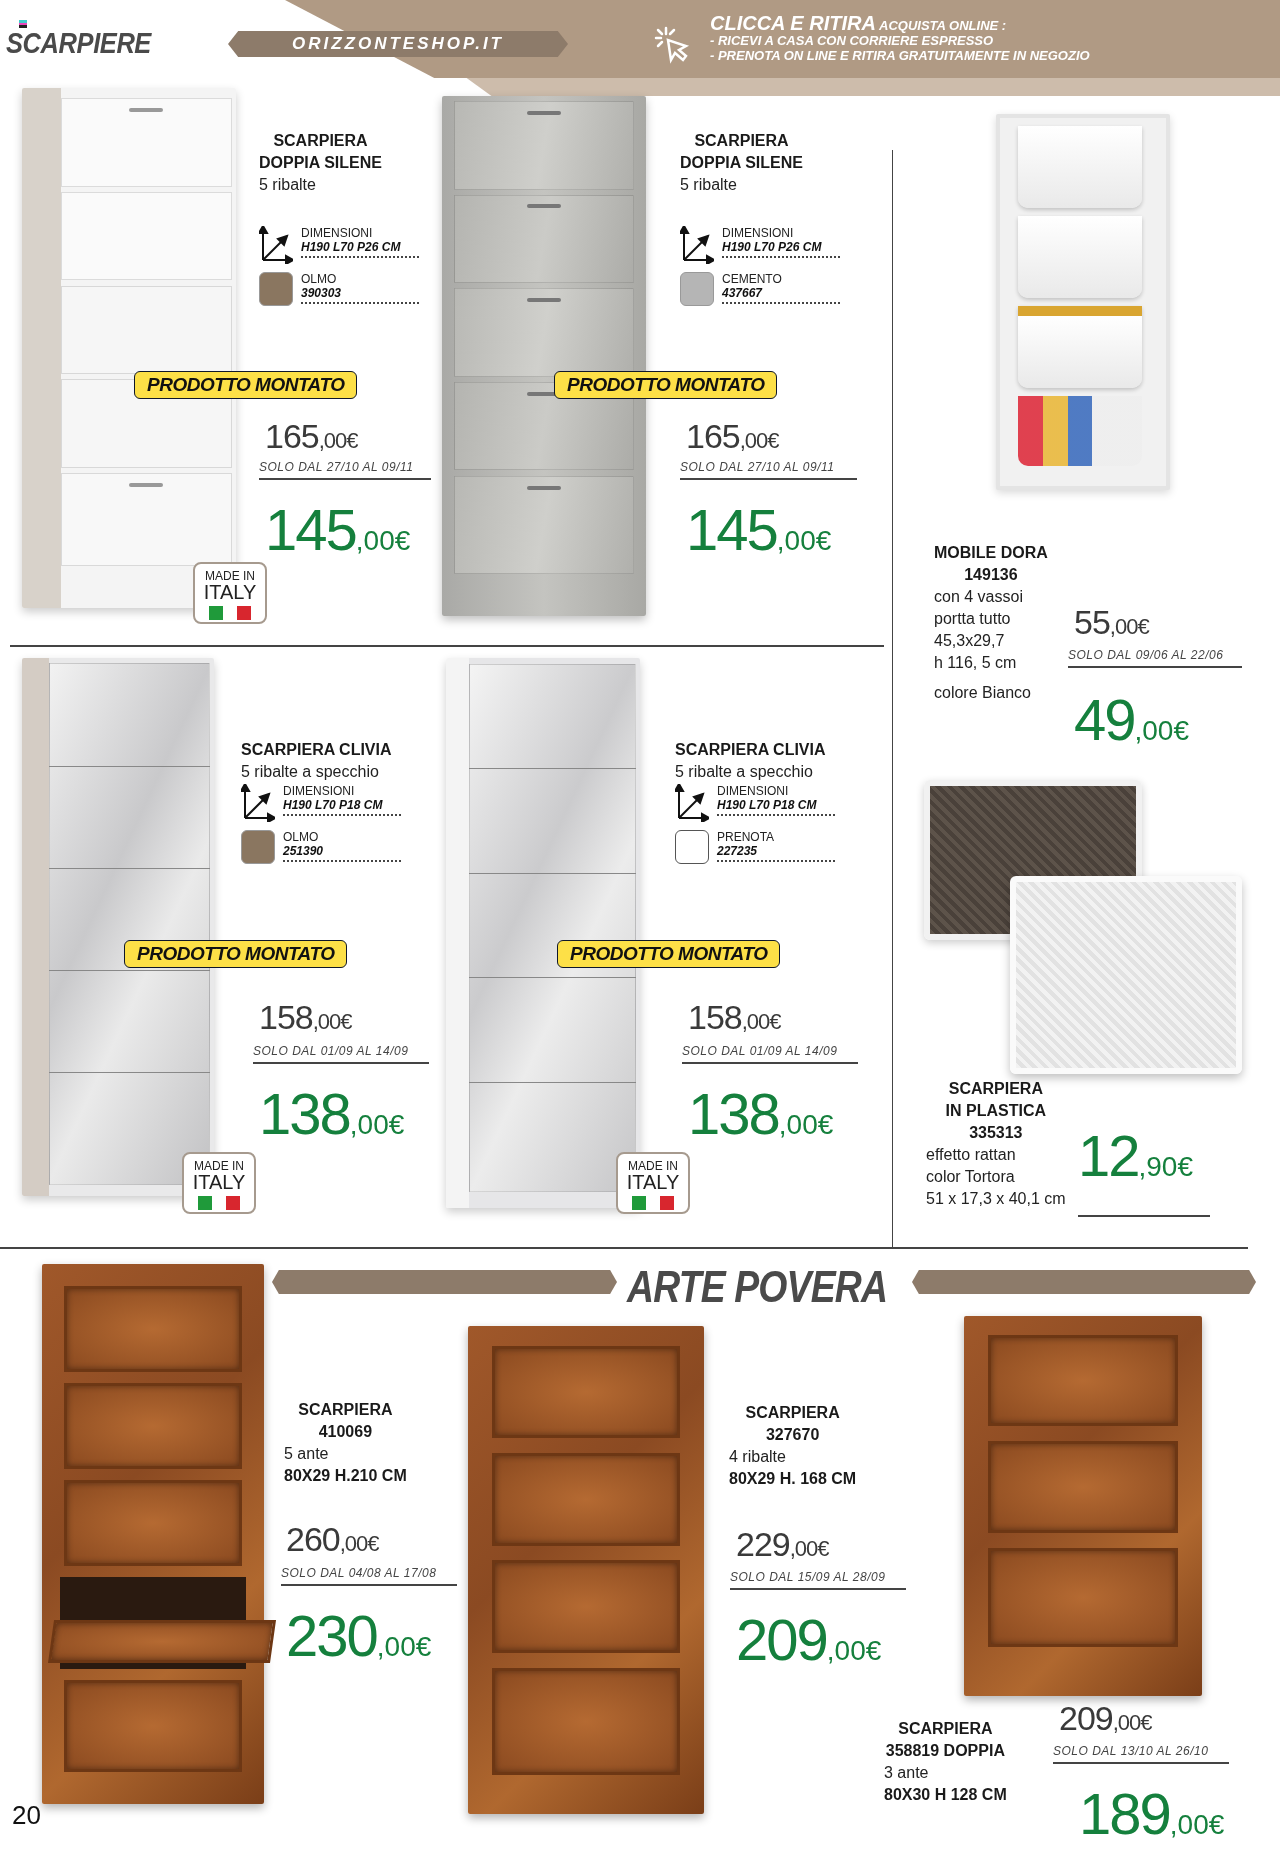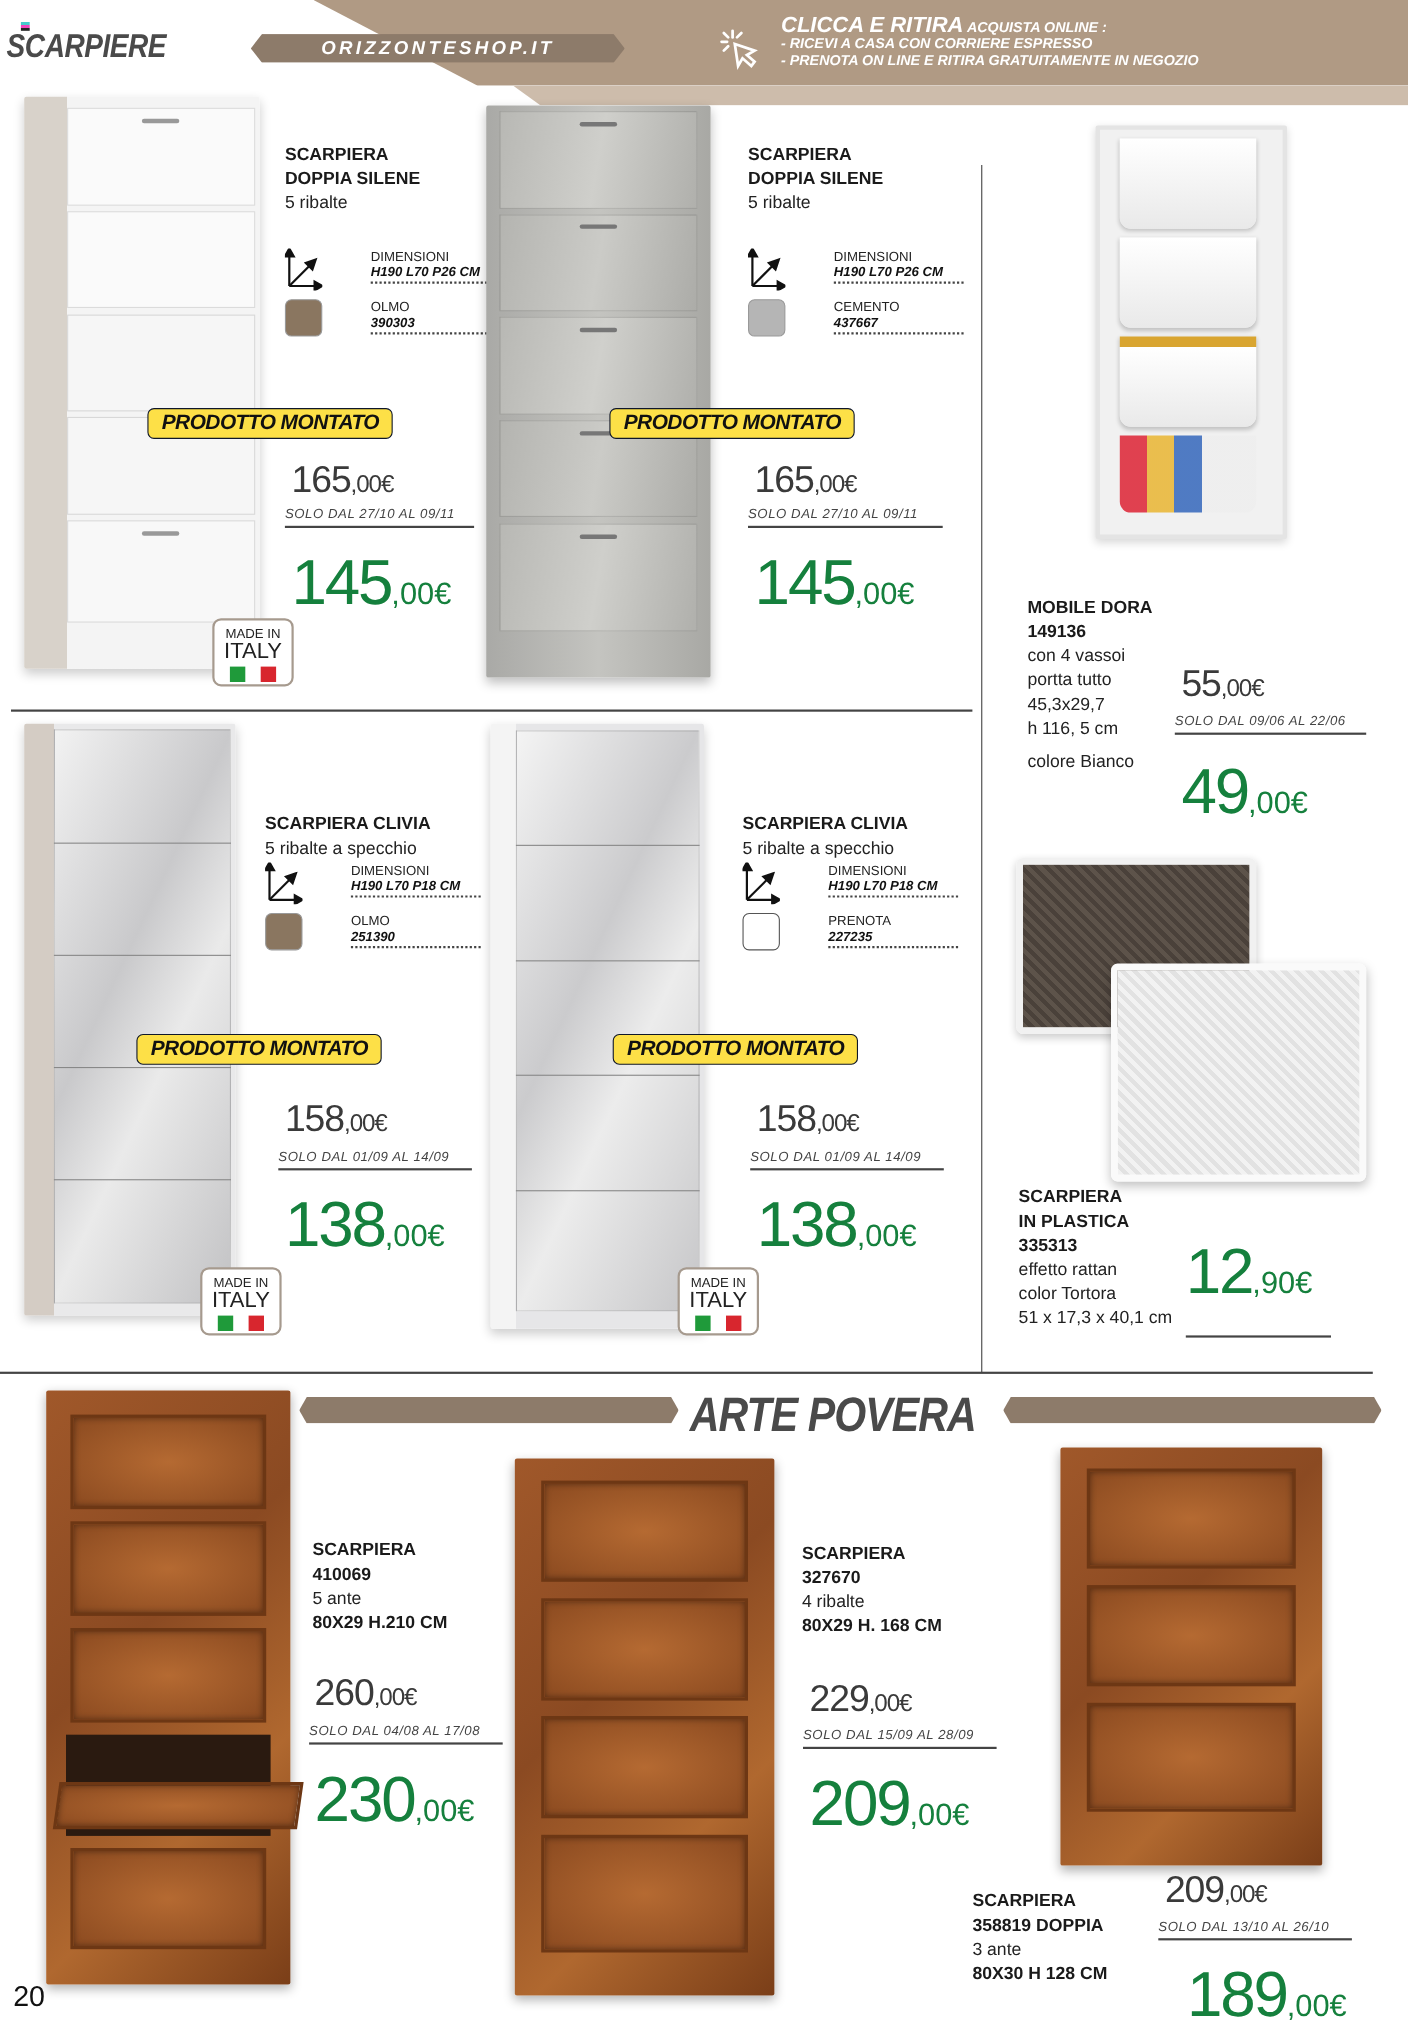--- a/index.html
+++ b/index.html
@@ -11,23 +11,23 @@
   .hdr-diag { position:absolute; left:285px; top:0; width:995px; height:78px; background:#b09a84; clip-path: polygon(0 0, 100% 0, 100% 100%, 15% 100%); }
   .hdr-diag2 { position:absolute; left:450px; top:78px; width:830px; height:18px; background:#cdbcab; clip-path: polygon(2% 0, 100% 0, 100% 100%, 5% 100%); }
   .title { position:absolute; left:6px; top:26px; font-size:30px; font-weight:bold; color:#4a4a4a; font-style:italic; letter-spacing:-0.5px; transform: scaleX(0.85); transform-origin:left; }
   .cmyk { position:absolute; left:19px; top:20px; width:8px; height:8px; background: linear-gradient(#4cc 0 33%, #e4b 33% 66%, #222 66%); }
   .site-pill { position:absolute; left:228px; top:31px; width:340px; height:26px; background:#8d7b6a; clip-path: polygon(3% 0, 97% 0, 100% 50%, 97% 100%, 3% 100%, 0 50%); color:#fff; font-weight:bold; font-style:italic; font-size:17px; letter-spacing:3px; text-align:center; line-height:26px; }
   .cr-icon { position:absolute; left:652px; top:24px; width:42px; height:42px; }
   .cr-text { position:absolute; left:710px; top:16px; color:#fff; font-style:italic; font-weight:bold; line-height:15px; font-size:13px; }
   .cr-text .big { font-size:20px; }
 
   
-  .pname { font-weight:bold; font-size:16px; line-height:22px; color:#1a1a1a; }
+  .pname { font-weight:bold; font-size:16px; line-height:22px; color:#1a1a1a;text-align:center; }
   .psub { font-size:16px; line-height:22px; color:#222; }
-  .spec { position:absolute; display:flex; align-items:flex-start;gap:36px; }
+  .spec { position:absolute; display:flex; align-items:flex-start; }
   .spec .lbl { font-size:12px; color:#222; line-height:14px; }
   .spec .val { font-size:12px; font-weight:bold; font-style:italic; color:#111; line-height:14px; }
   .spec .txt { border-bottom: 2px dotted #444; padding-bottom:2px; width:118px; }
   .swatch { width:34px; height:34px; border-radius:6px; margin-right:8px; border:1px solid #999; }
   .dims-ico { width:34px; height:38px; margin-right:8px; }
 
   .montato { position:absolute; border:1px solid #0f172a; border-radius:6px; font-weight:bold; font-style:italic; font-size:19px; padding:2px 12px; background:#fde047; color:#111; letter-spacing:-0.5px; white-space:nowrap; }
 
   .oldp { position:absolute; font-size:34px; color:#3a3a3a; line-height:36px; letter-spacing:-1px; }
   .oldp small { font-size:22px; }

